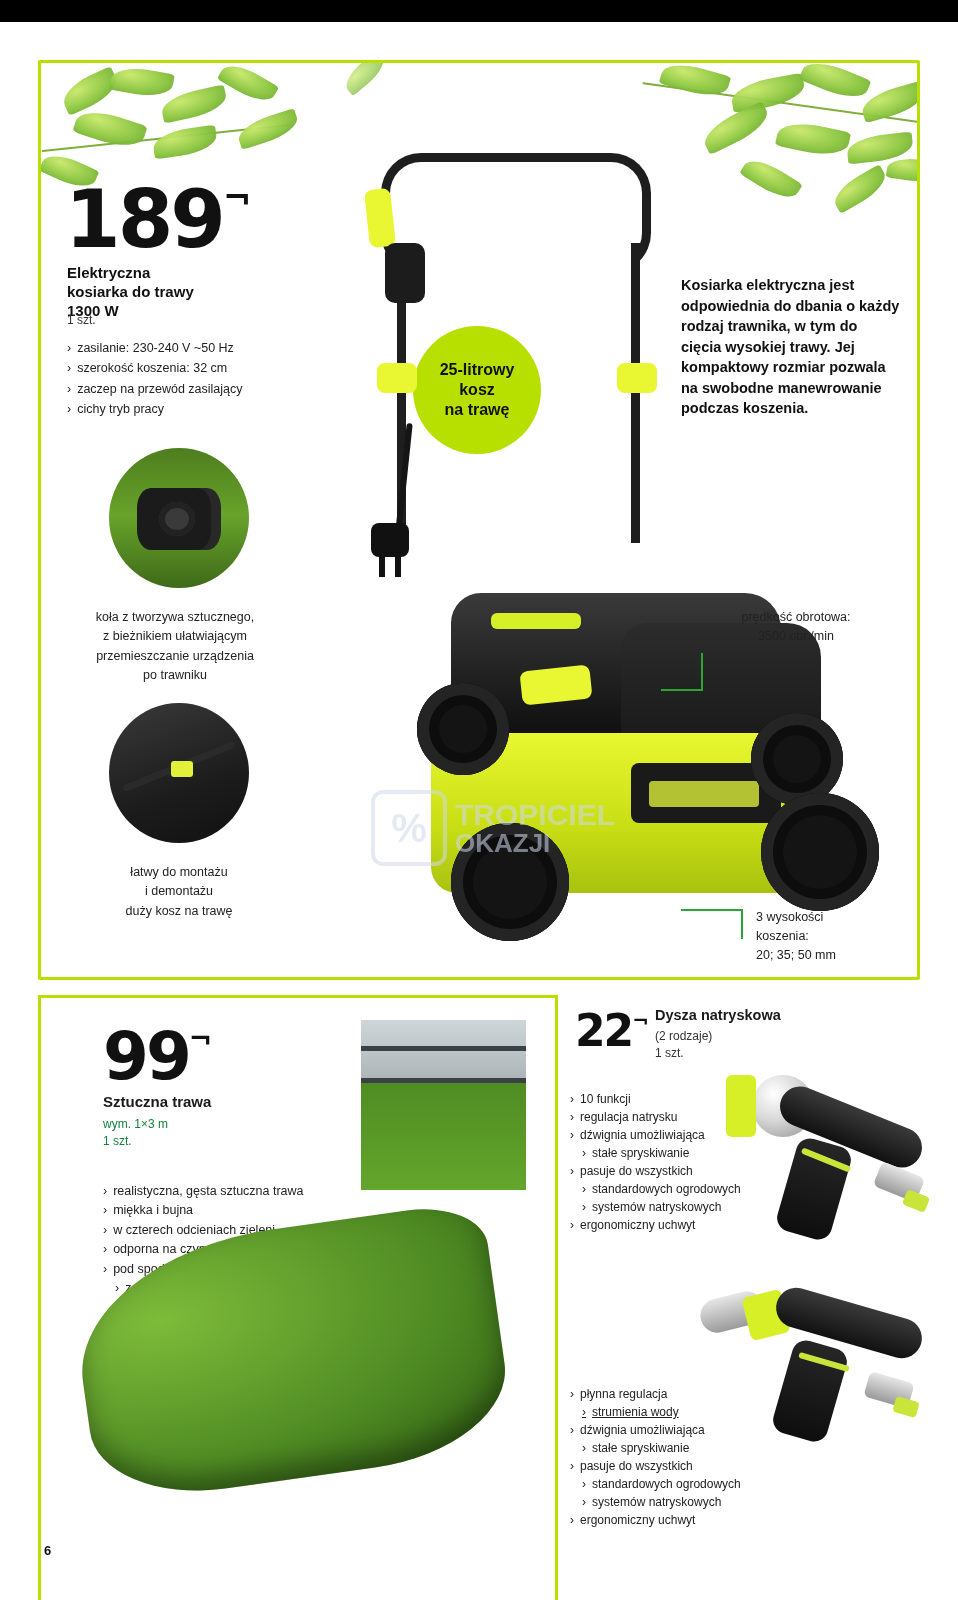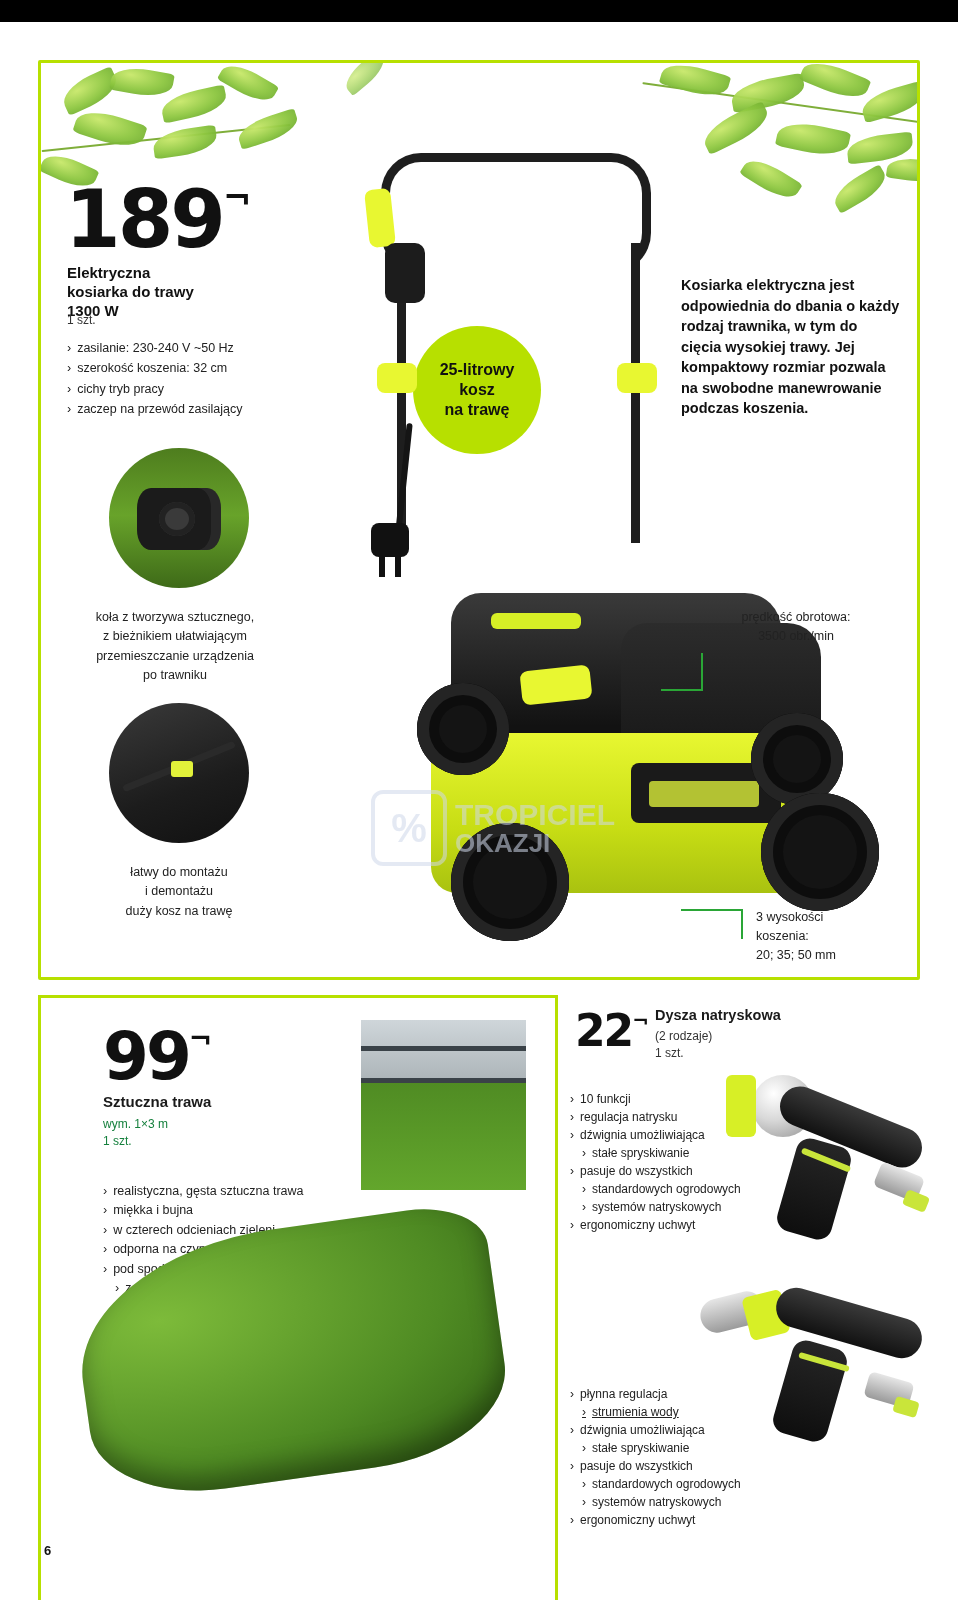--- a/index.html
+++ b/index.html
@@ -257,22 +257,22 @@
     <div class="prod-title">
       <div>Elektryczna</div>
       <div>kosiarka do trawy</div>
       <div>1300 W</div>
     </div>
     <div class="prod-unit">1 szt.</div>
 
     <div class="bullets">
       <div>zasilanie: 230-240 V ~50 Hz</div>
       <div>szerokość koszenia: 32 cm</div>
+      <div>zaczep na przewód zasilający</div>
       <div>cichy tryb pracy</div>
-      <div>zaczep na przewód zasilający</div>
     </div>
 
     <div class="desc-right">Kosiarka elektryczna jest odpowiednia do dbania o każdy rodzaj trawnika, w tym do cięcia wysokiej trawy. Jej kompaktowy rozmiar pozwala na swobodne manewrowanie podczas koszenia.</div>
 
     <div class="badge-circle">
       <div>
         <div>25-litrowy</div>
         <div>kosz</div>
         <div>na trawę</div>
       </div>

